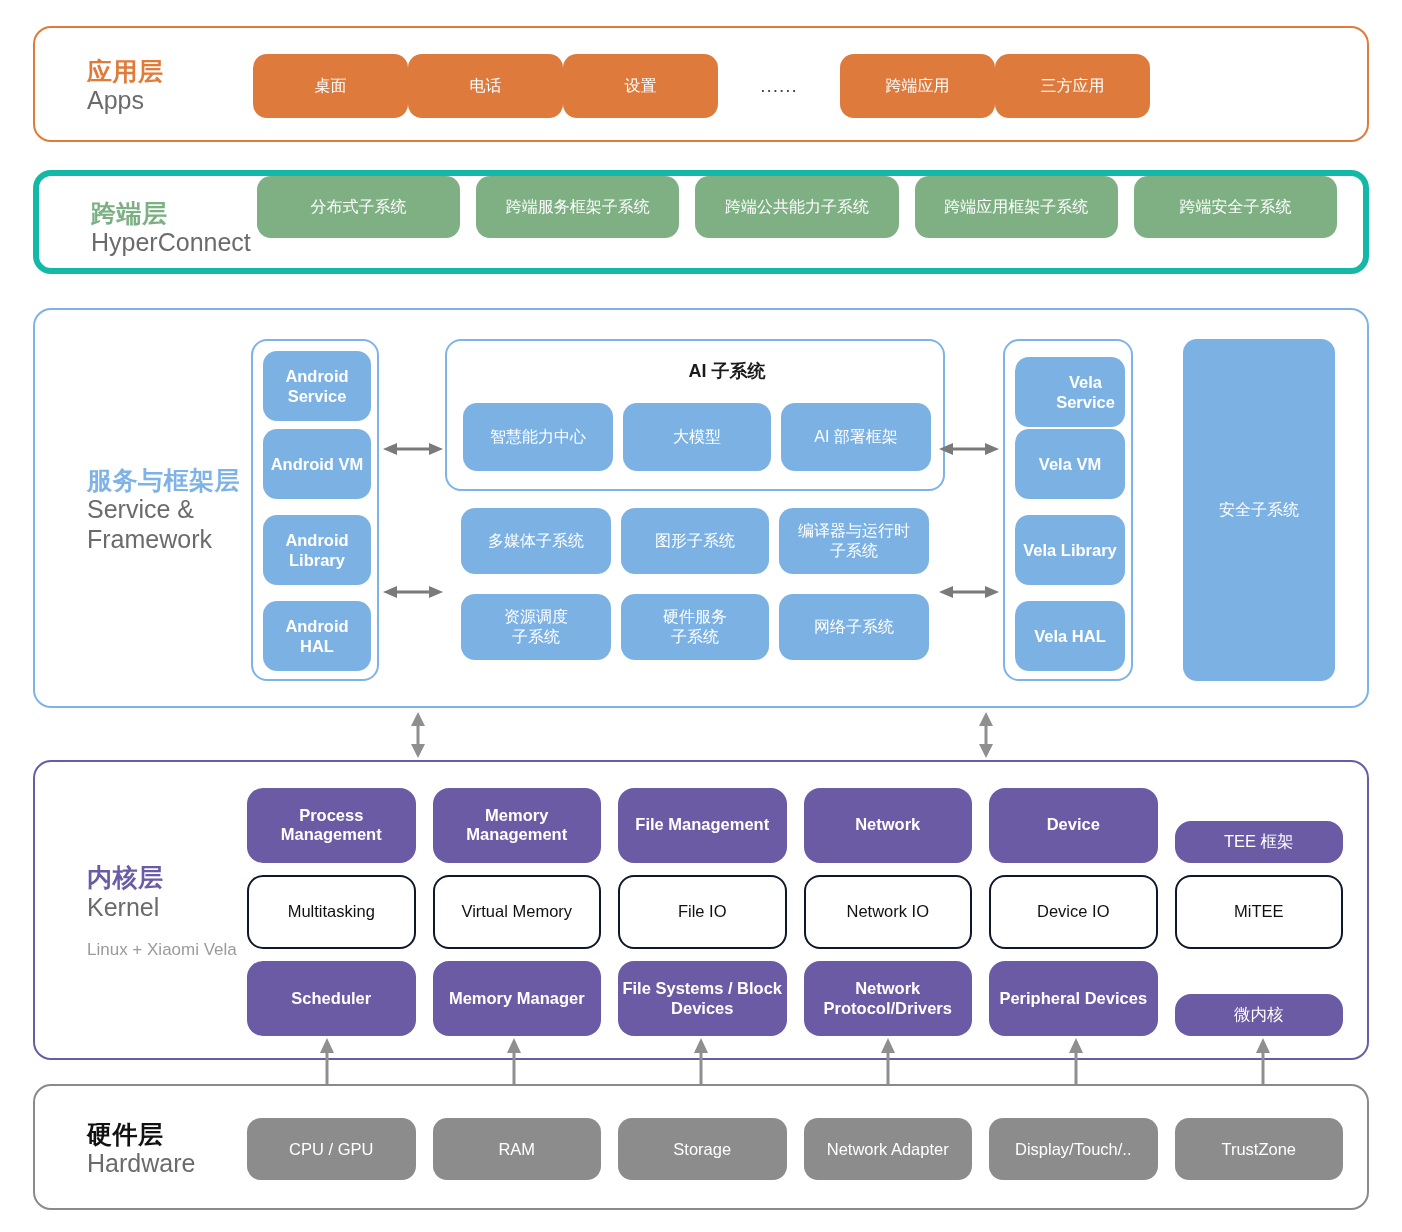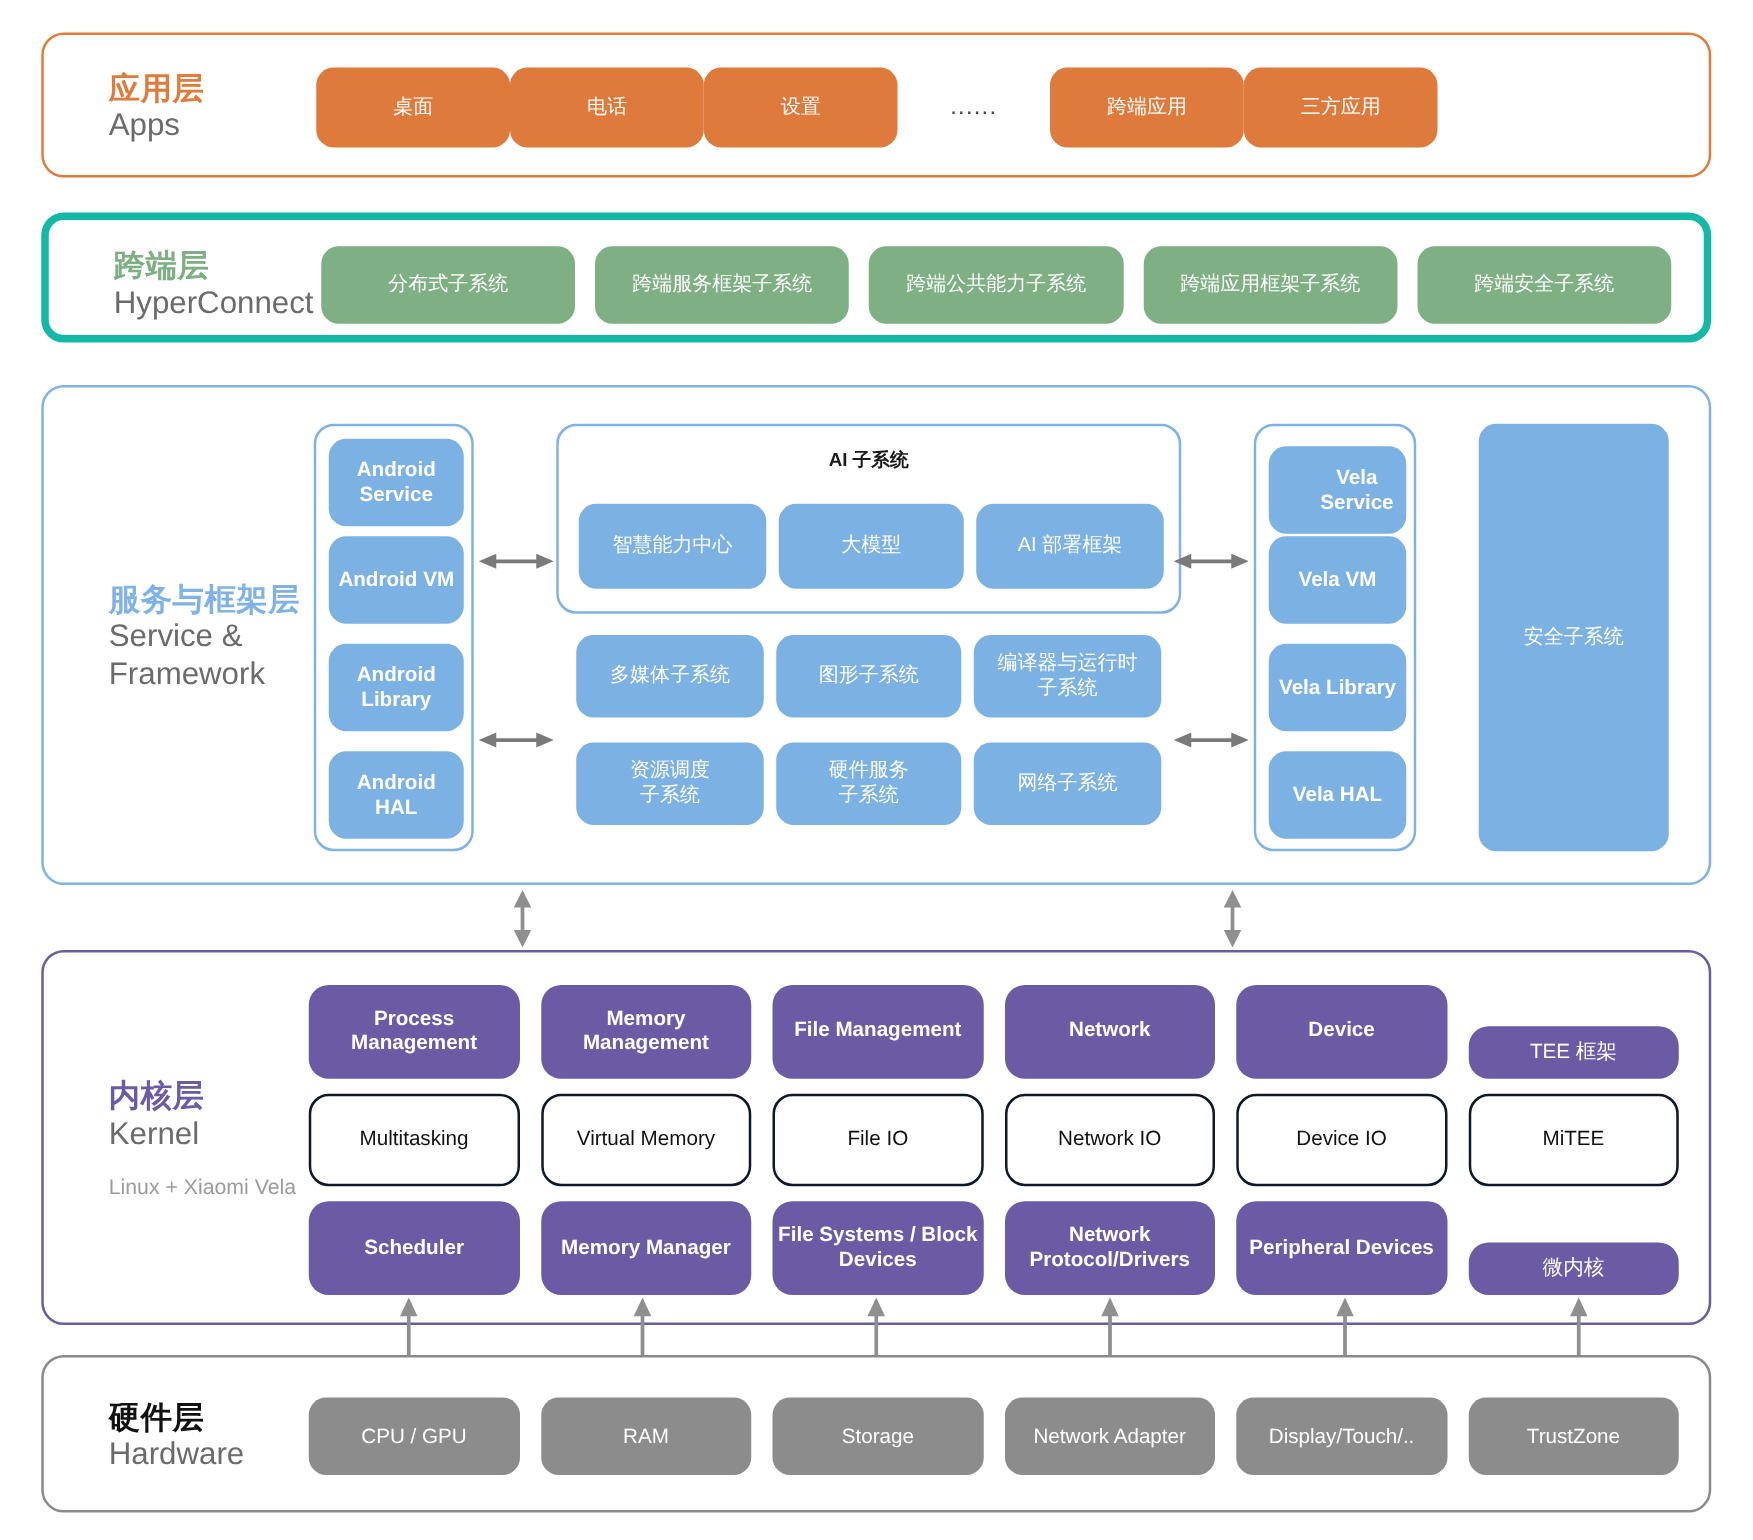--- a/index.html
+++ b/index.html
@@ -93,21 +93,21 @@
   
   #hc-layer {
     left: 33px; top: 170px; width: 1336px; height: 104px;
     border: 6px solid #14b8a6;
     padding-left: 40px;
   }
   #hc-layer .title-cn { color: #7CB083; }
   .hc-row {
     position: absolute;
     left: 218px; top: 0; right: 26px; height: 104px;
-    display: flex; align-items: center; gap: 16px;
+    display: flex; align-items: flex-start; gap: 16px;
   }
   .hc-pill {
     background: #7FB084;
     height: 62px;
     flex: 1 1 0;
   }
 
   
   #svc-layer {
     left: 33px; top: 308px; width: 1336px; height: 400px;
@@ -143,21 +143,21 @@
   
   #vela-frame { left: 968px; top: 29px; width: 130px; height: 342px; }
   .vela-pill {
     position: absolute; left: 10px; width: 110px; height: 70px;
   }
 
   
   #ai-frame { left: 410px; top: 29px; width: 500px; height: 152px; }
   .ai-title {
     position: absolute; top: 18px; left: 0; width: 100%;
-    text-align: center; font-size: 15px; font-weight: bold; color: #1b1b1b;
+    text-align: center; font-size: 18px; font-weight: bold; color: #1b1b1b; padding-left: 32px;
   }
   .ai-pill {
     position: absolute; top: 62px; height: 68px;
   }
 
   
   .mid-pill { position: absolute; height: 66px; }
 
   
   #security-pill {

